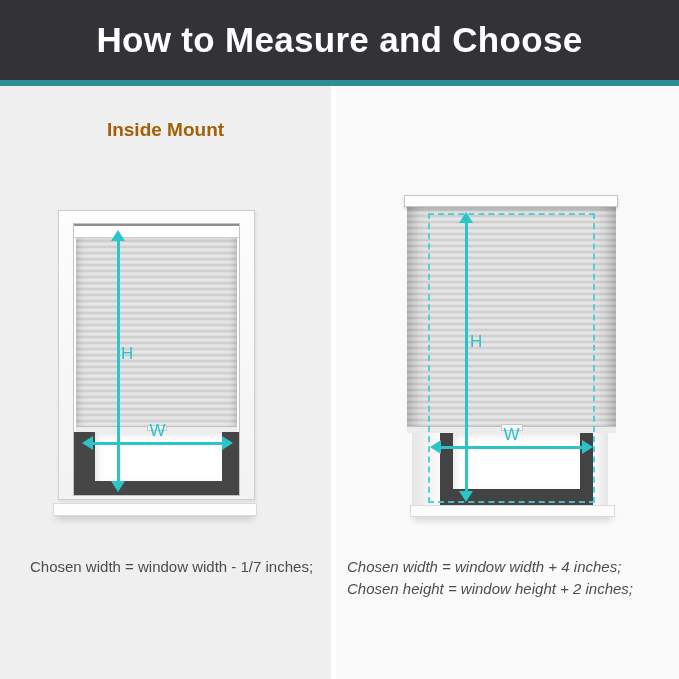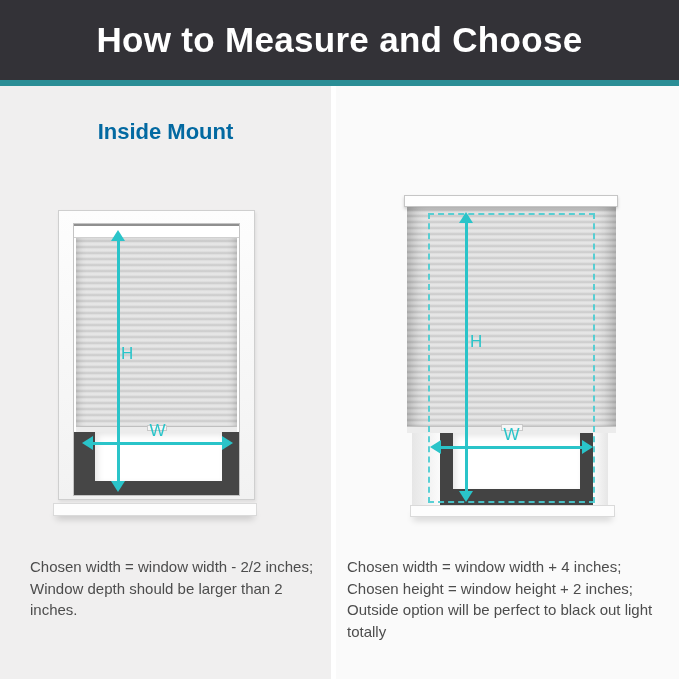--- a/index.html
+++ b/index.html
@@ -26,21 +26,21 @@
   .accent-line{
     position:absolute;left:0;top:80px;width:679px;height:6px;background:var(--accent-teal);
   }
   
   .columns{position:absolute;left:0;top:86px;width:679px;height:593px;display:flex;}
   .panel{position:relative;height:593px;}
   .panel-left{width:331px;background:var(--panel-left-bg);}
   .divider{width:5px;height:593px;background:#ffffff;}
   .panel-right{width:343px;background:var(--panel-right-bg);}
   .panel h2{
-    margin:33px 0 0;text-align:center;font-size:22px;font-weight:bold;color:#0369a1;
+    margin:33px 0 0;text-align:center;font-size:19px;font-weight:bold;color:#a16207;
   }
   
   .shade-stripes{
     background-color:#d9d9d9;
     background-image:repeating-linear-gradient(to bottom,
       #e9e9e9 0px,#dadada 2px,#c7c7c7 3px,#dedede 4.5px,#e9e9e9 6px);
   }
   .sill{
     position:absolute;background:#fdfdfd;border:1px solid #dadada;
     box-shadow:0 6px 7px -3px rgba(0,0,0,0.18);z-index:1;
@@ -130,21 +130,21 @@
   }
   .or-sill{left:74px;top:419px;width:205px;height:12px;z-index:2;}
   .dashed-rect{
     position:absolute;left:92px;top:127px;width:167px;height:290px;
     border:2px dashed rgba(73,205,210,0.9);z-index:3;pointer-events:none;
   }
   
   .notes{position:absolute;left:0;right:0;top:470px;z-index:2;}
   .notes p{margin:0;font-size:15px;line-height:21.5px;color:#4d4d4d;}
   .panel-left .notes{padding-left:30px;}
-  .panel-right .notes{padding-left:11px;padding-right:4px;}
+  .panel-right .notes{padding-left:11px;padding-right:4px;font-style:italic;}
 </style>
 </head>
 <body>
 
 <div class="poster">
 
   <header class="header">
     <h1>How to Measure and Choose</h1>
   </header>
   <div class="accent-line"></div>
@@ -173,22 +173,21 @@
           <div class="ln"></div>
         </div>
       <span class="mlabel" style="left:121px;top:259px;">H</span>
 
       <div class="arr arr-h" style="left:82px;top:350px;width:151px;">
           <div class="ln"></div>
         </div>
       <span class="mlabel center" style="left:82px;top:336px;width:151px;">W</span>
 
       <div class="notes">
-        <p>Chosen width = window width - 2/2 inches;</p>
-        <p>Window depth should be larger than 2 inches.</p>
+        <p>Chosen width = window width - 1/7 inches;</p>
       </div>
     </section>
 
     <div class="divider"></div>
 
     <section class="panel panel-right">
 
       <div class="or-headrail"></div>
       <div class="or-shade shade-stripes">
         <div class="or-bottomrail">
@@ -211,18 +210,17 @@
       <span class="mlabel" style="left:134px;top:247px;">H</span>
 
       <div class="arr arr-h" style="left:94px;top:354px;width:163px;">
           <div class="ln"></div>
         </div>
       <span class="mlabel center" style="left:94px;top:340px;width:163px;">W</span>
 
       <div class="notes">
         <p>Chosen width = window width + 4 inches;</p>
         <p>Chosen height = window height + 2 inches;</p>
-        <p>Outside option will be perfect to black out light totally</p>
       </div>
     </section>
 
   </div>
 </div>
 
 </body></html>

